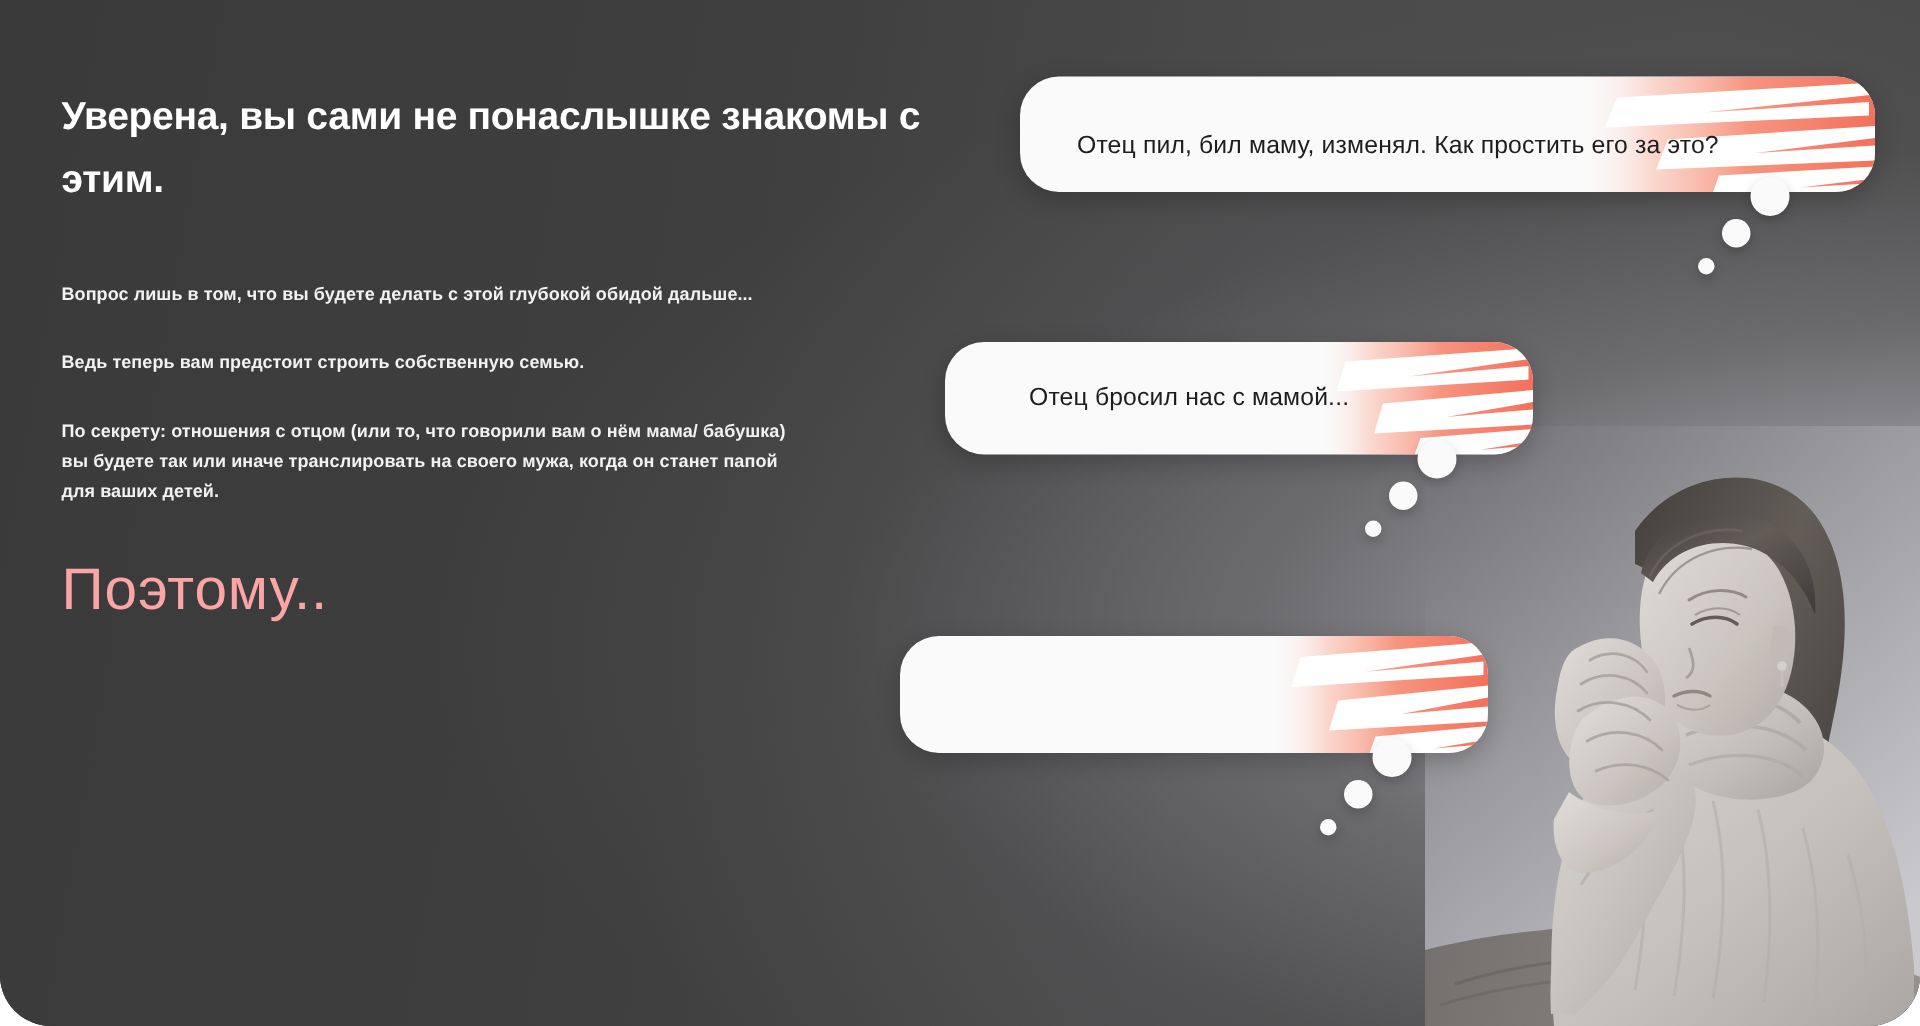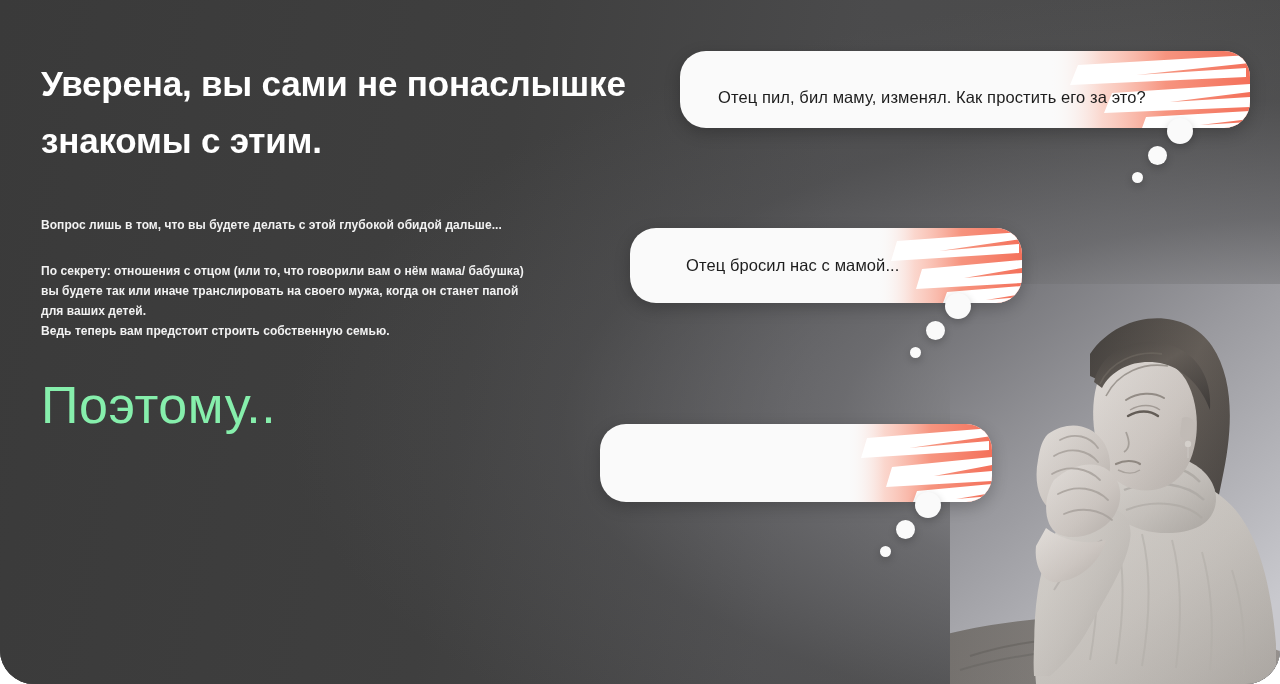--- a/index.html
+++ b/index.html
@@ -53,21 +53,21 @@
   
   .left-col {
     position: absolute;
     left: 41px;
     top: 56px;
     width: 640px;
     z-index: 6;
   }
   .headline {
     color: #ffffff;
-    font-size: 35px;
+    font-size: 26px;
     font-weight: 700;
     line-height: 1.62;
     letter-spacing: -0.2px;
     margin: 0;
     width: 640px;
   }
   .body-block {
     margin-top: 46px;
     width: 500px;
   }
@@ -75,22 +75,22 @@
     color: #f2f2f2;
     font-size: 12px;
     font-weight: 700;
     line-height: 1.68;
     margin: 0 0 25px 0;
     letter-spacing: 0.05px;
   }
   .para.p3 { margin-bottom: 0; }
   .outro {
     margin-top: 36px;
-    color: #86efac;
-    font-size: 52px;
+    color: #fca5a5;
+    font-size: 39px;
     font-weight: 300;
     letter-spacing: 0.6px;
     line-height: 1.1;
   }
 
   
   .bubble-group { position: absolute; z-index: 8; }
 
   .bubble {
     position: relative;
@@ -181,22 +181,22 @@
 
   <div class="bg-base"></div>
   <div class="bg-glow2"></div>
   <div class="bg-glow"></div>
 
   <div class="left-col">
     <h1 class="headline">Уверена, вы сами не понаслышке знакомы с этим.</h1>
 
     <div class="body-block">
       <p class="para p1">Вопрос лишь в том, что вы будете делать с этой глубокой обидой дальше...</p>
+      <p class="para p2">Ведь теперь вам предстоит строить собственную семью.</p>
       <p class="para p3">По секрету: отношения с отцом (или то, что говорили вам о нём мама/ бабушка) вы будете так или иначе транслировать на своего мужа, когда он станет папой для ваших детей.</p>
-      <p class="para p2">Ведь теперь вам предстоит строить собственную семью.</p>
     </div>
 
     <div class="outro">Поэтому..</div>
   </div>
 
   <div class="bubble-group" id="bubble1-group">
     <div class="bubble" id="bubble1">
       <div class="swoosh">
         <svg viewBox="0 0 200 77" preserveAspectRatio="none">
           <defs>

